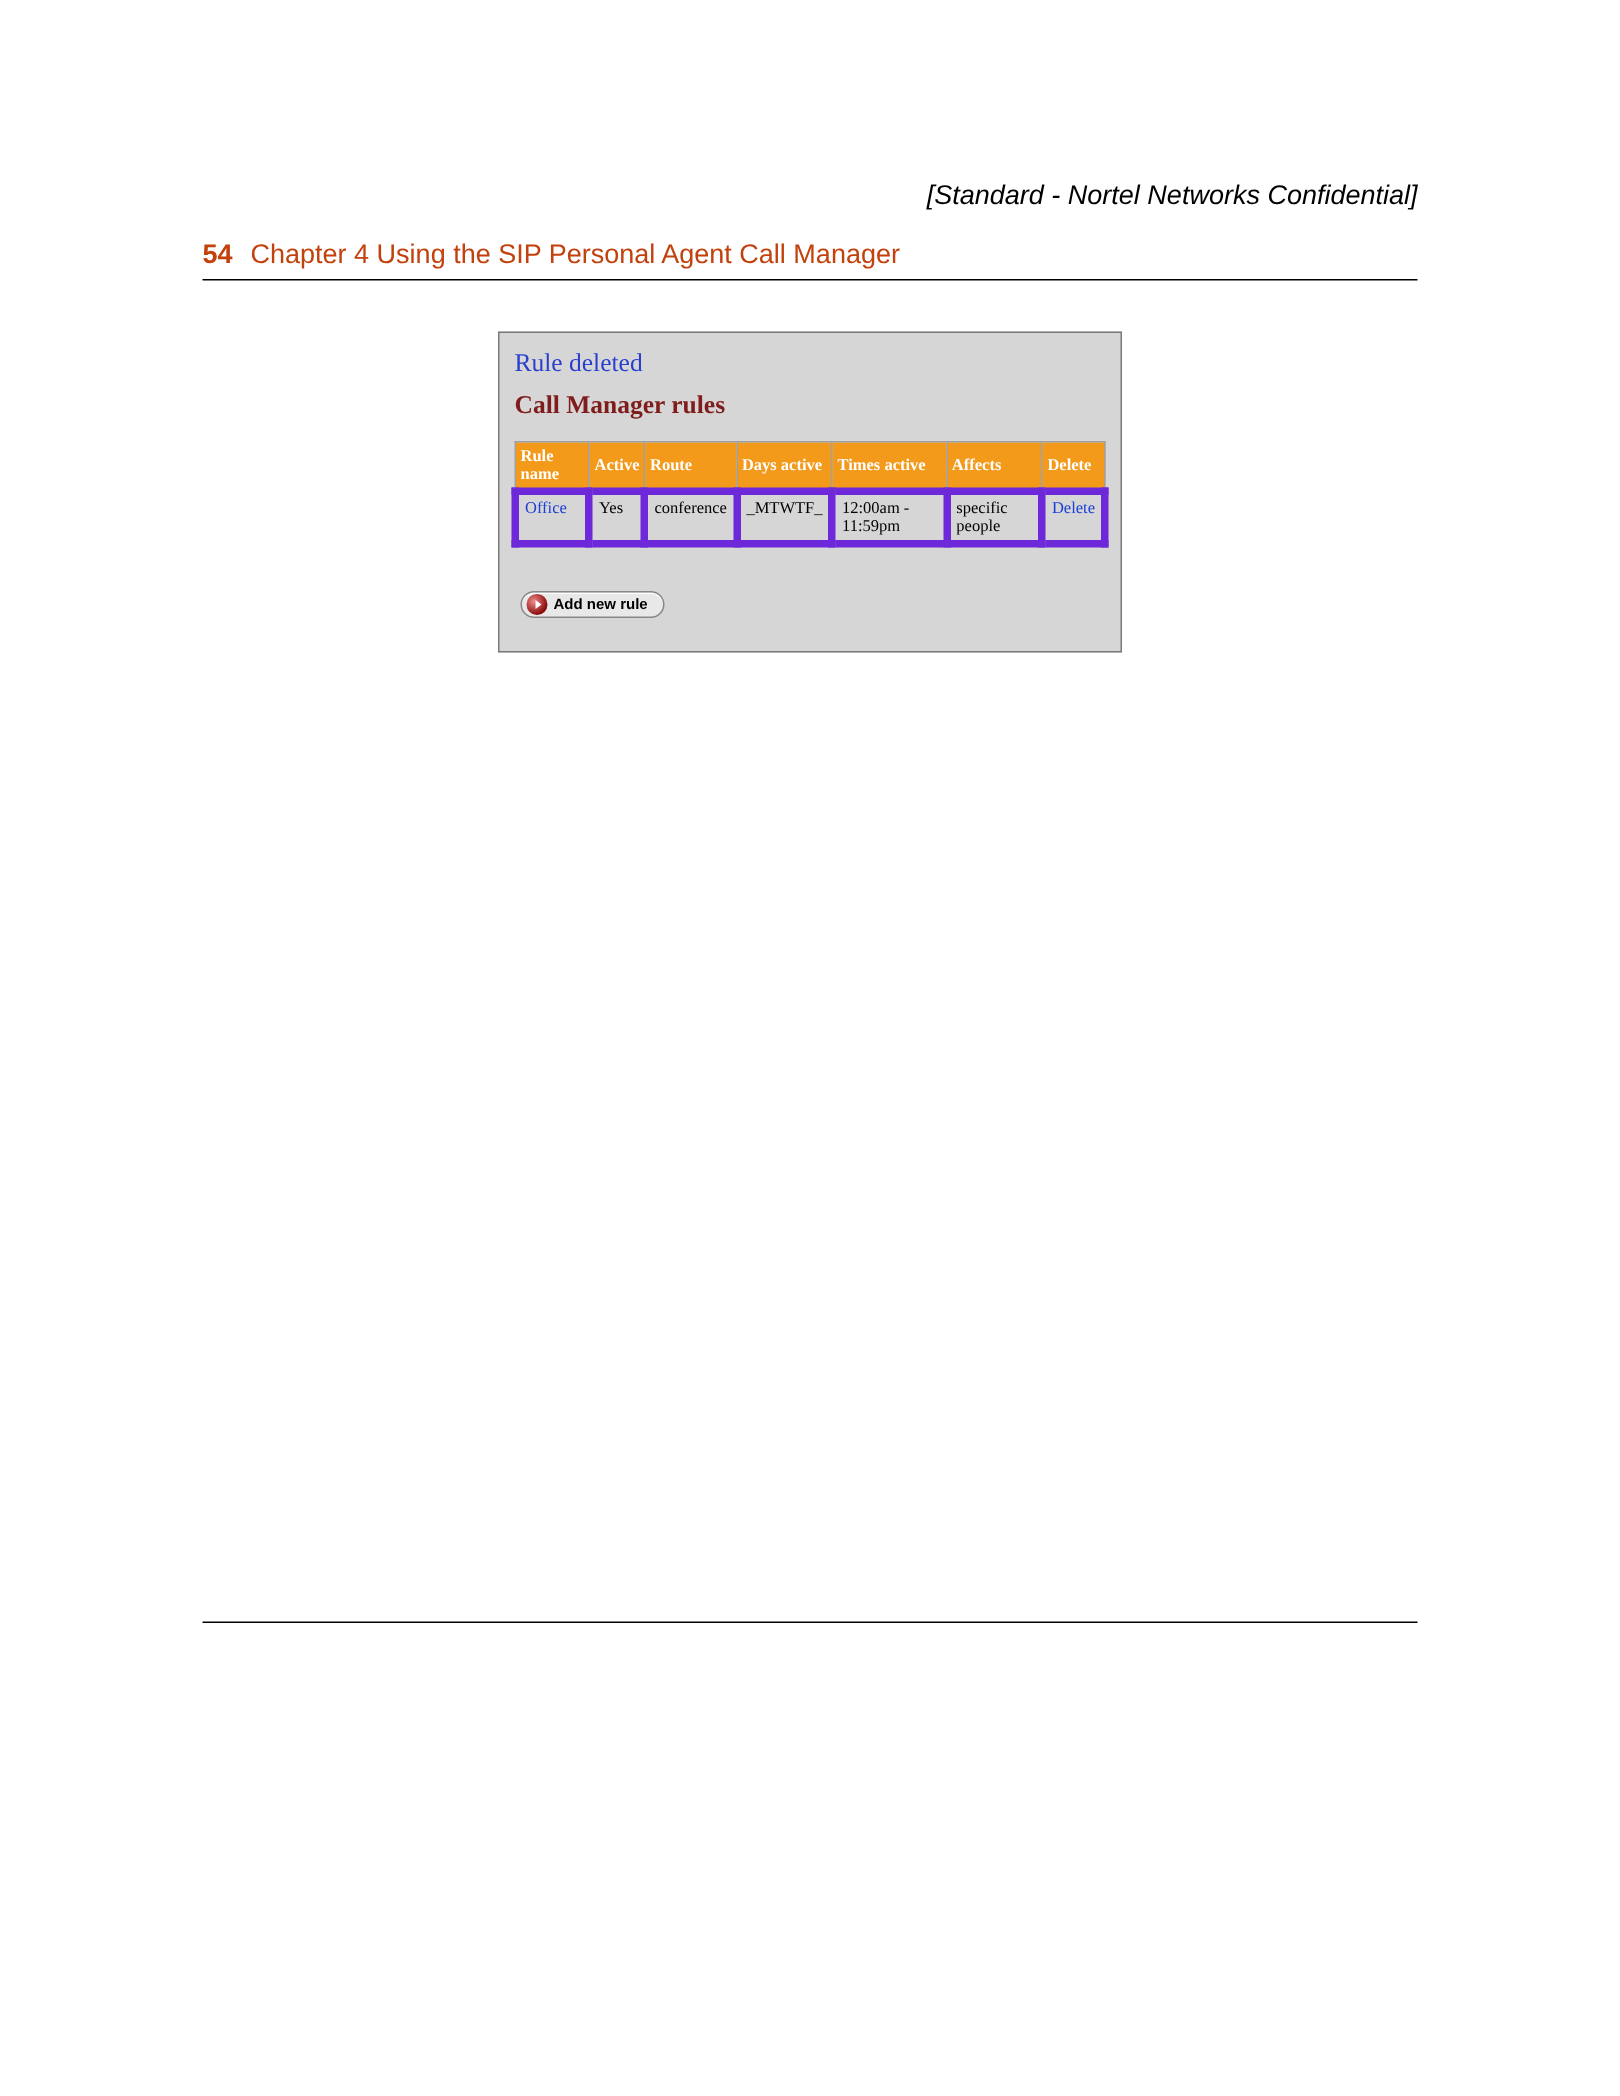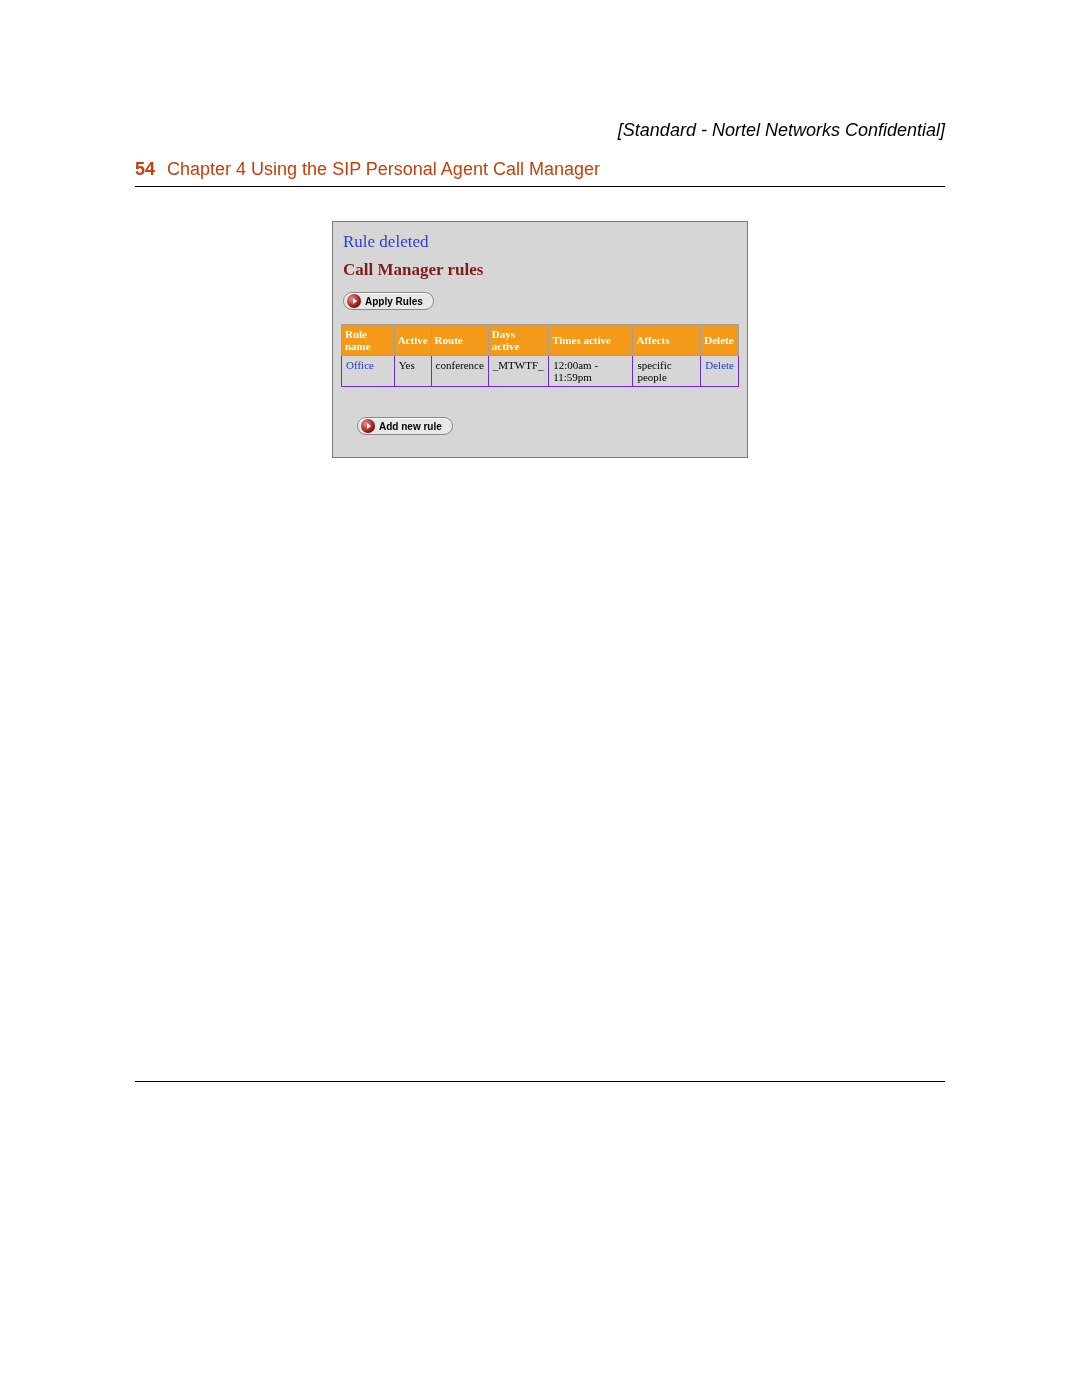--- a/index.html
+++ b/index.html
@@ -104,21 +104,21 @@
     background: #f39a1b;
     color: #fff;
     font-weight: bold;
     font-size: 11px;
     border: 1px solid #a0a0a0;
     padding: 3px 3px;
     text-align: left;
   }
   .rules-table td {
     background: #d6d6d6;
-    border: 1px solid #6d28d9;
+    border: 5px solid #6d28d9;
     padding: 3px 4px;
     color: #000;
     vertical-align: top;
     font-size: 11px;
   }
   .rules-table td.link {
     color: #1a3fd9;
     cursor: pointer;
   }
   .footer {
@@ -127,44 +127,38 @@
     right: 135px;
     bottom: 315px;
   }
   .footer .docnum {
     font-size: 18px;
     color: #000;
     margin-top: 8px;
   }
   .btn-row {
     margin-top: 28px;
-    margin-left: 16px;
+    margin-left: 6px;
   }
 </style>
 </head>
 <body>
 
 <div class="page">
   <div class="conf">[Standard - Nortel Networks Confidential]</div>
   <div class="chapter-line">
     <span class="pg">54</span><span>Chapter 4  Using the SIP Personal Agent Call Manager</span>
   </div>
   <hr class="rule">
 
   <div class="screenshot-wrap">
     <div class="screenshot">
       <div class="ss-h1">Rule deleted</div>
       <div class="ss-h2">Call Manager rules</div>
 
-      <div style="margin-left:2px;">
-        <span class="pill-btn">
-          <span class="dot"></span>
-          <span>Apply Rules</span>
-        </span>
-      </div>
 
       <table class="rules-table">
         <thead>
           <tr>
             <th>Rule name</th>
             <th>Active</th>
             <th>Route</th>
             <th>Days active</th>
             <th>Times active</th>
             <th>Affects</th>

